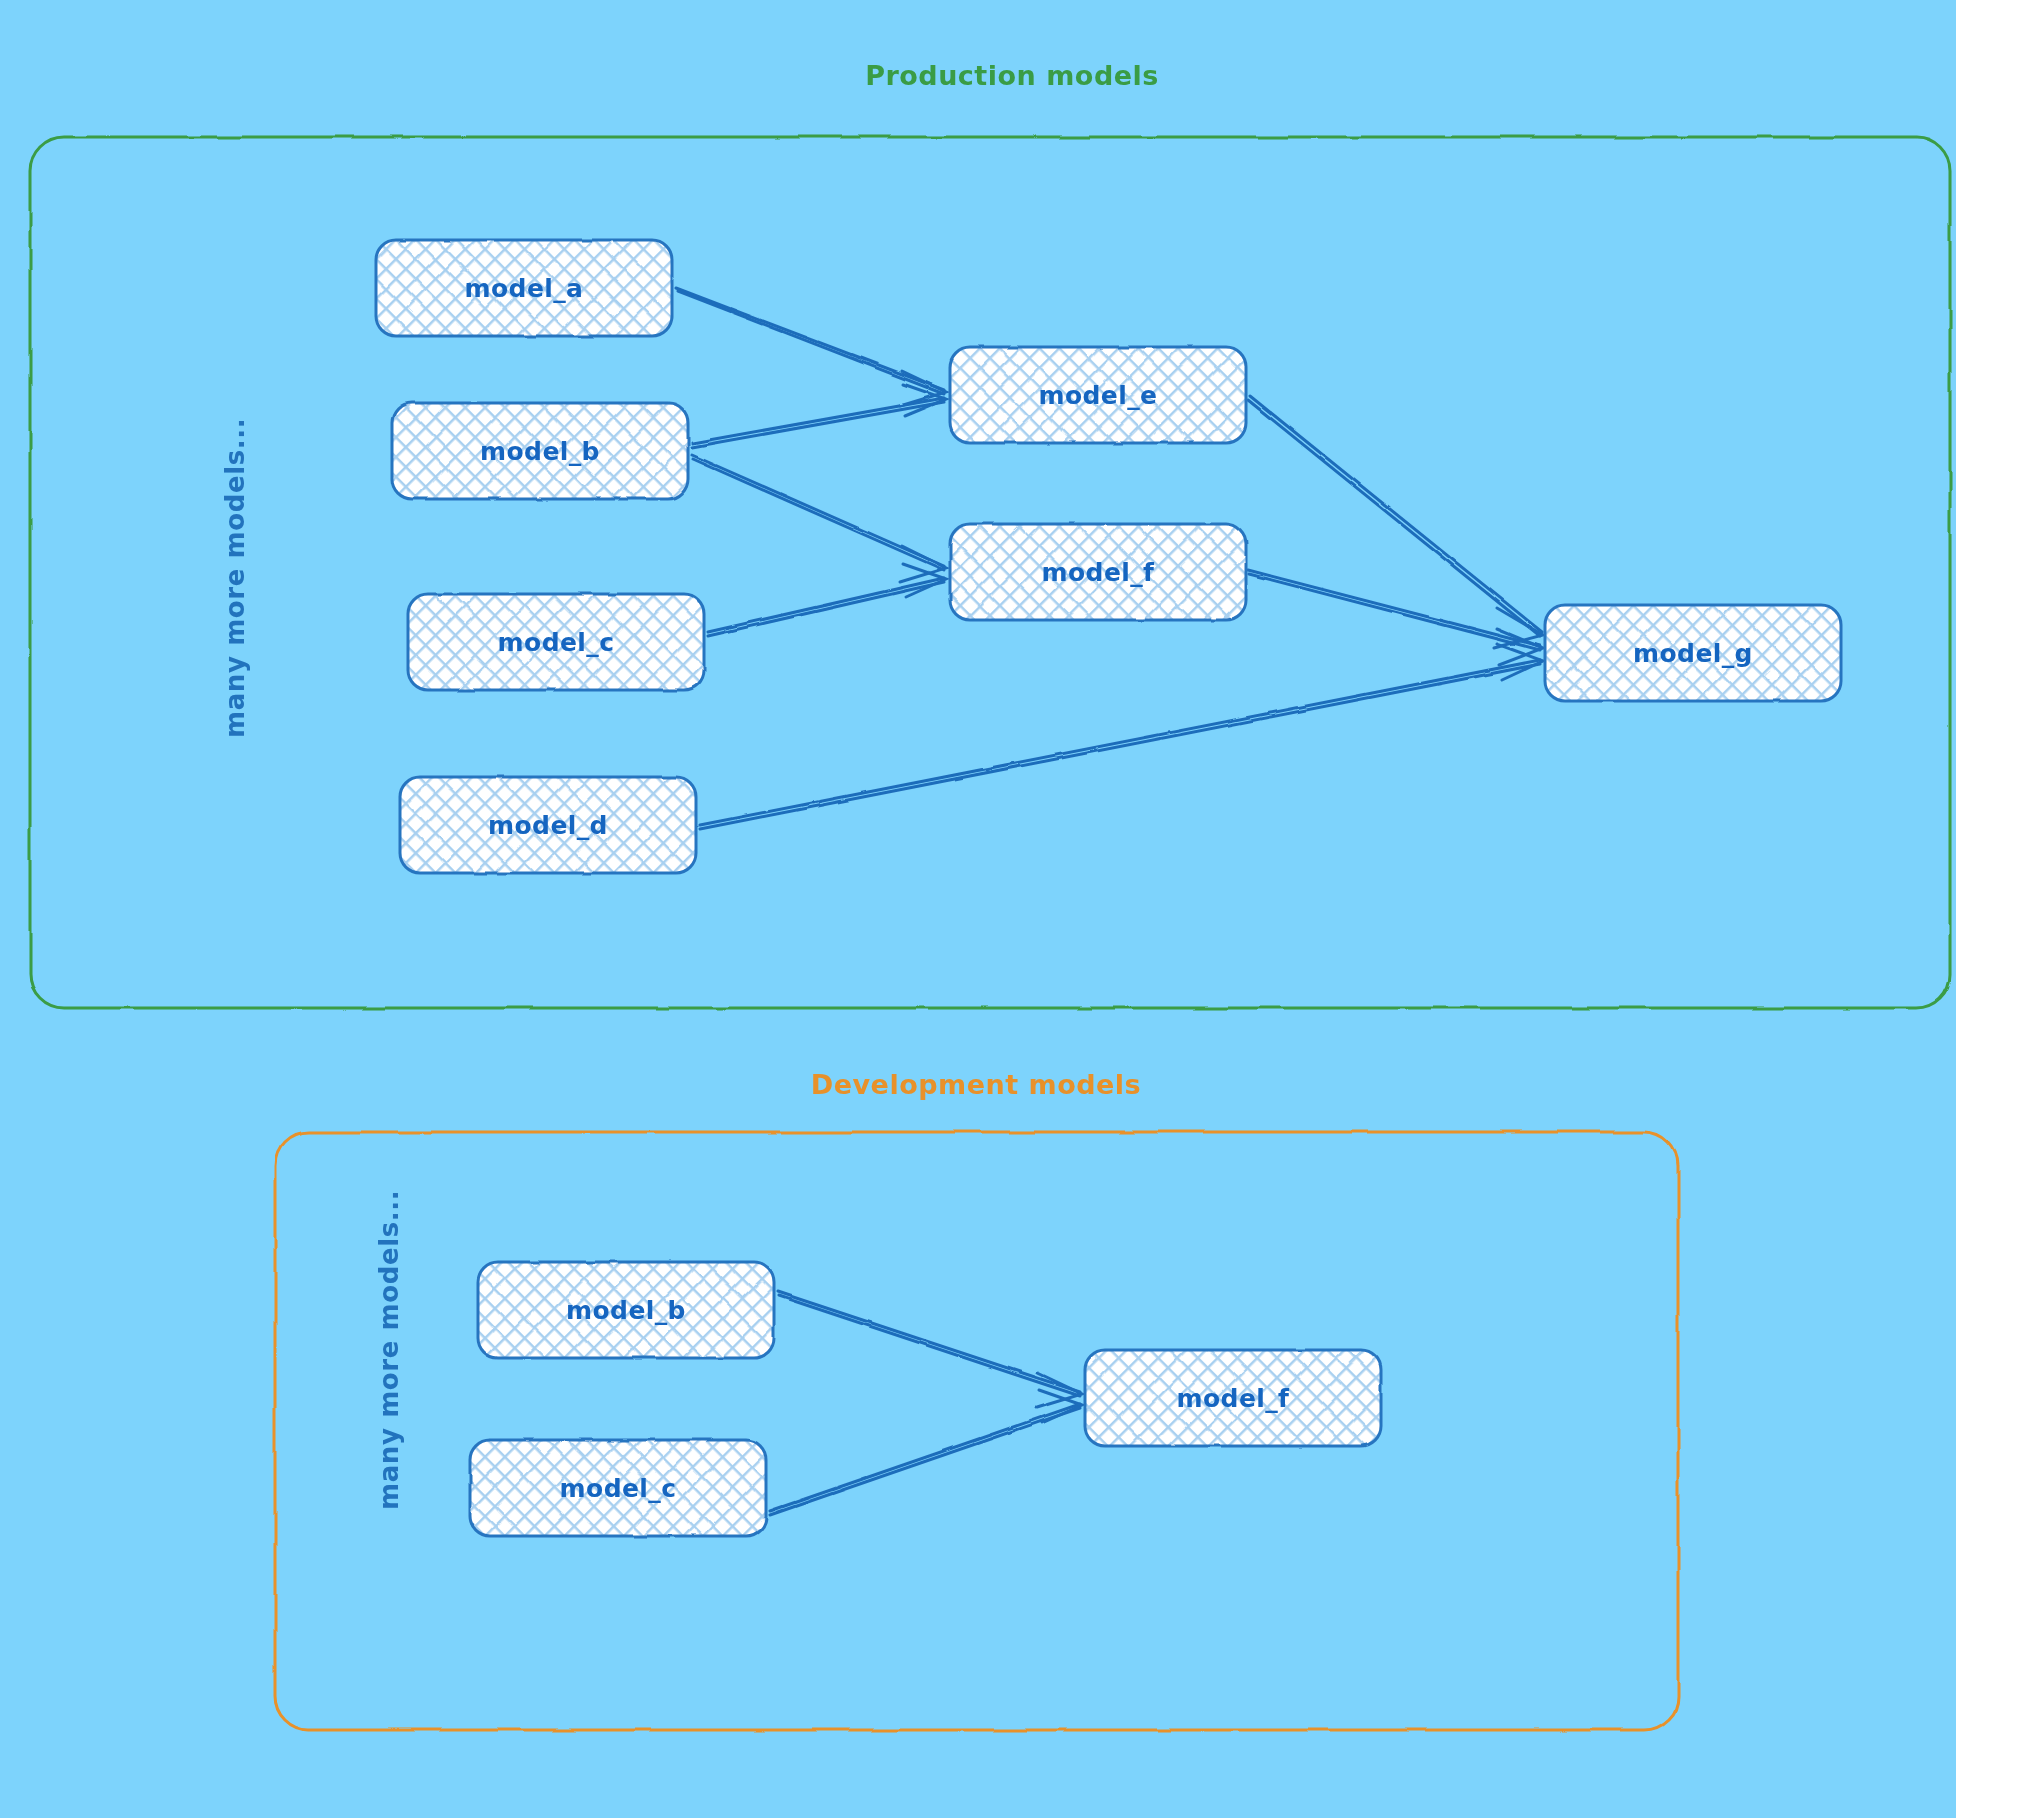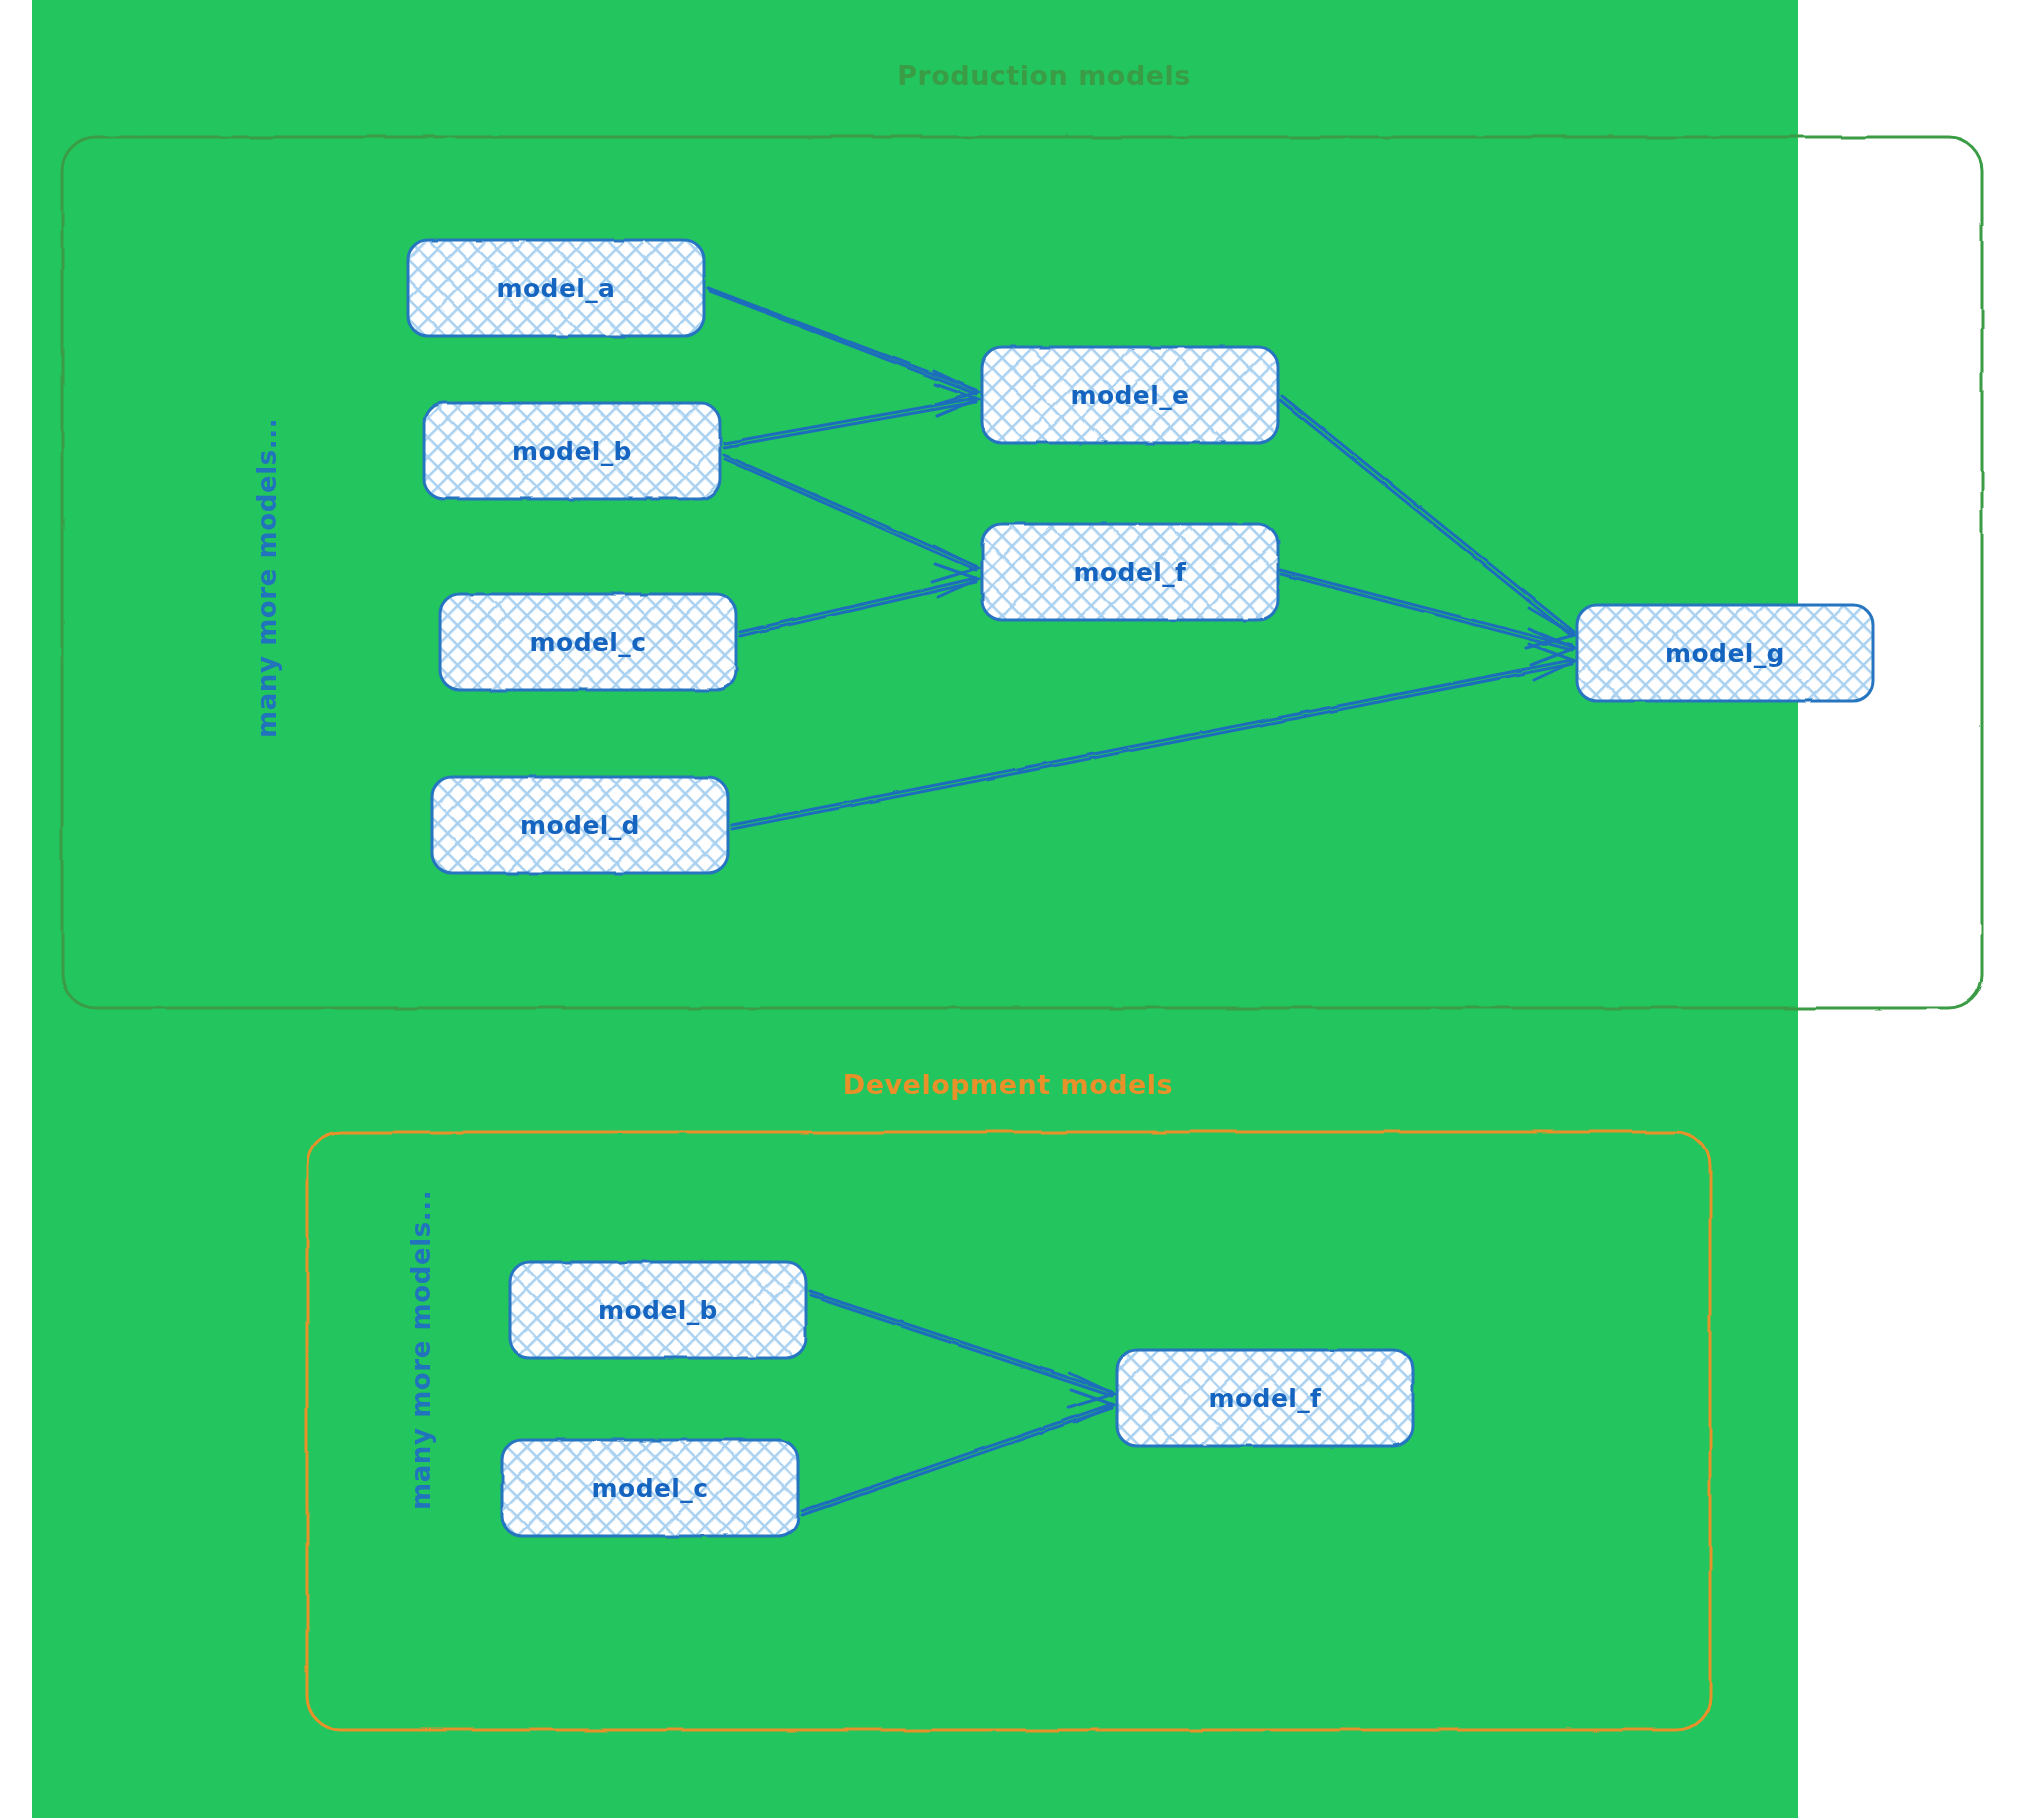--- a/index.html
+++ b/index.html
@@ -8,24 +8,23 @@
     background: #ffffff;
   }
   body {
     width: 2024px;
     height: 1818px;
     font-family: "DejaVu Sans", sans-serif;
     overflow: hidden;
   }
   #stage {
     position: relative;
-    width: 1766px;
+    width: 1956px;
     height: 1818px;
-    background: #22c55e;
-    margin-left: 32px;
+    background: #7dd3fc;
   }
   #canvas {
     position: absolute;
     left: 0;
     top: 0;
     width: 2024px;
     height: 1818px;
   }
   .grp-title {
     font-family: "DejaVu Sans", sans-serif;

